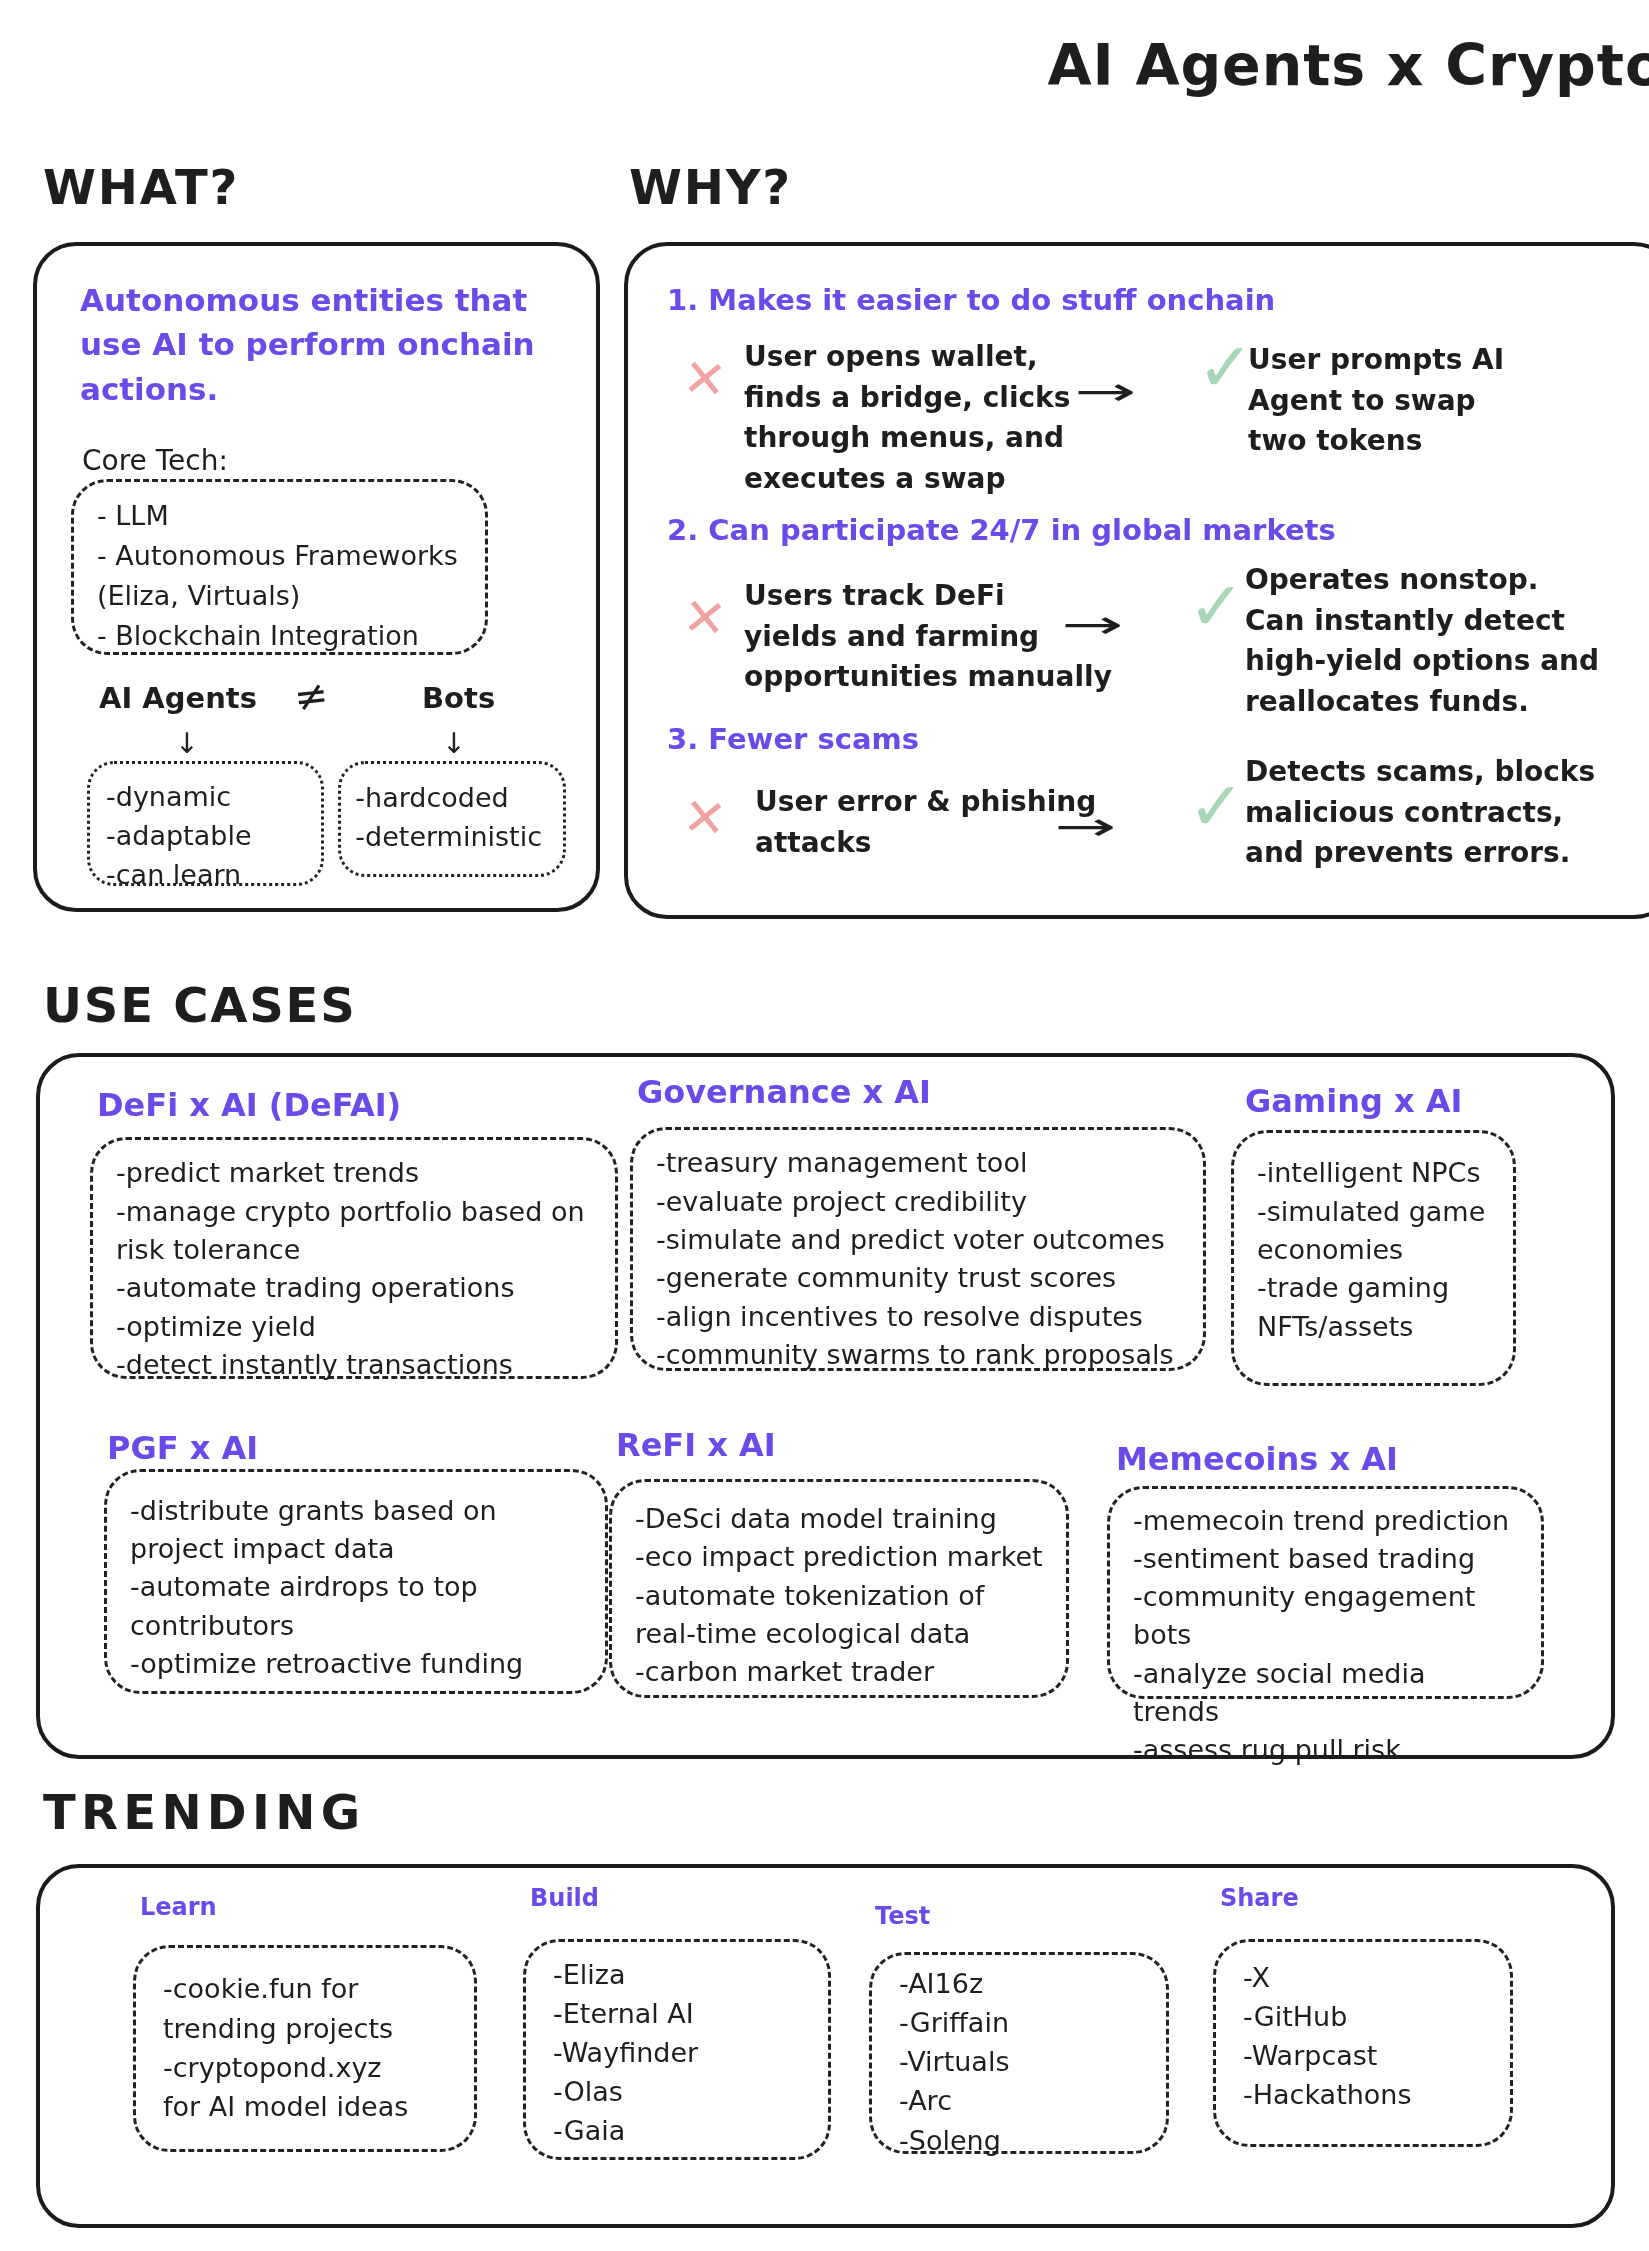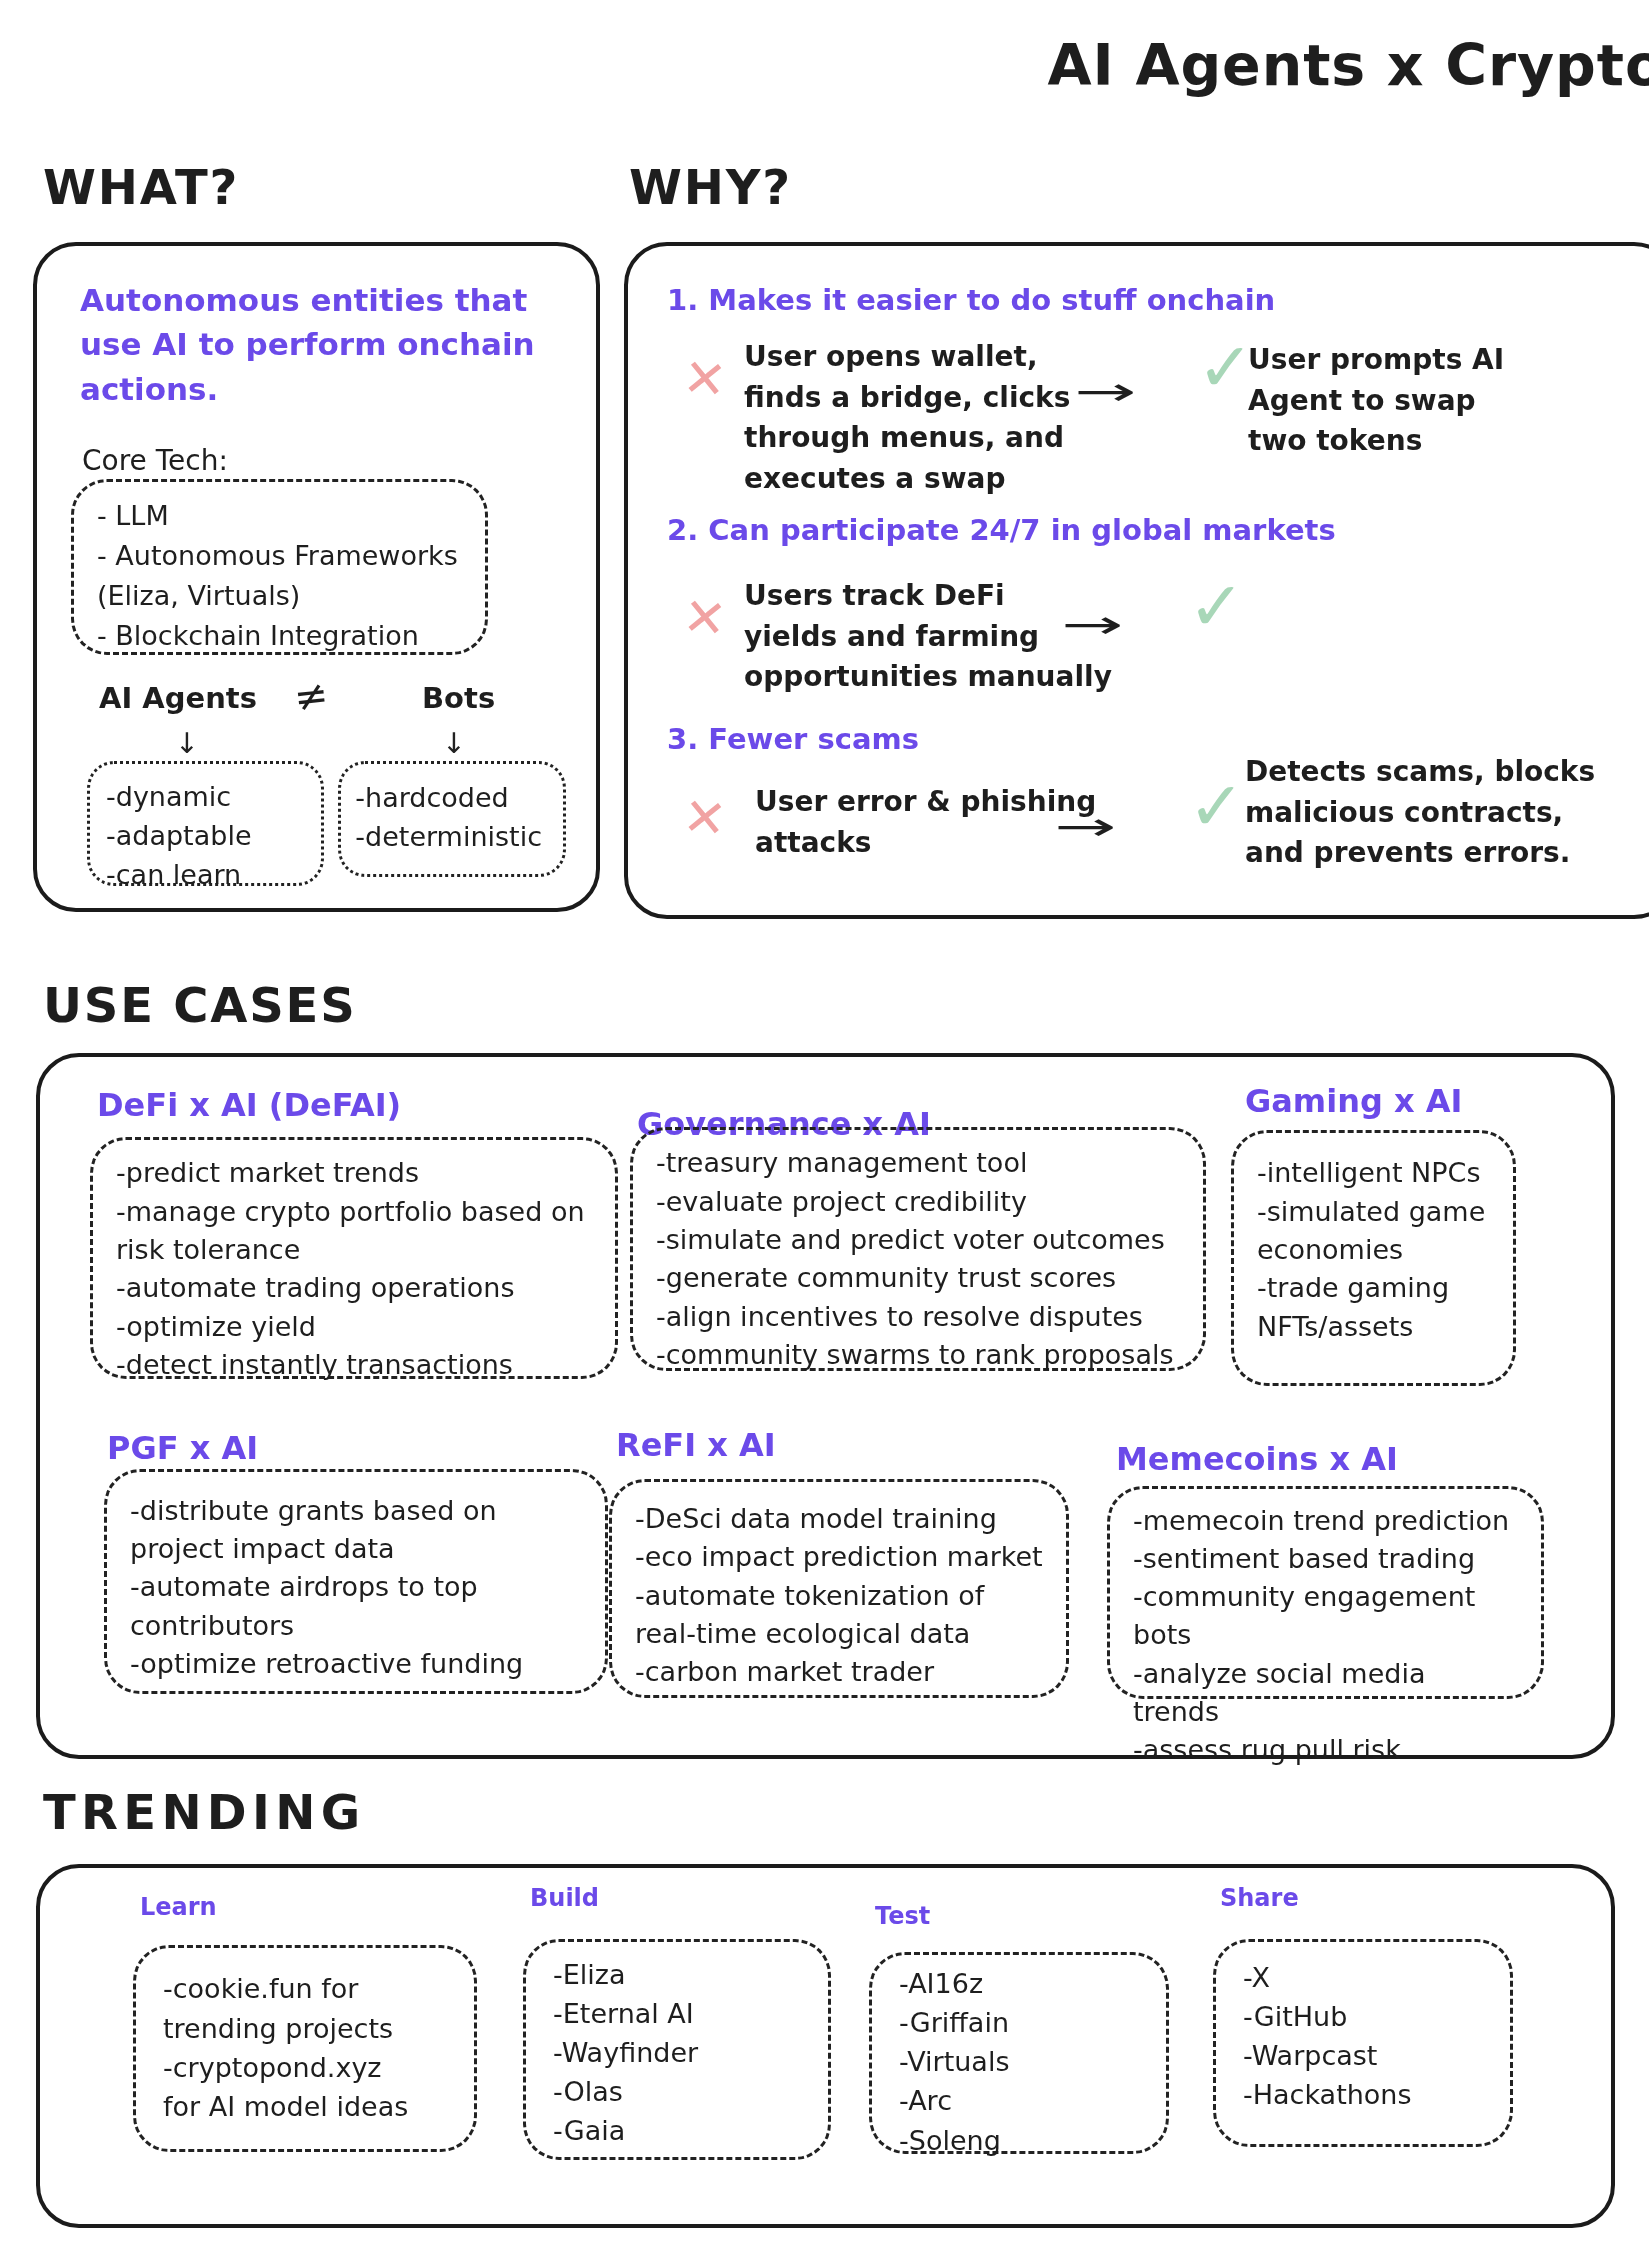--- a/index.html
+++ b/index.html
@@ -63,21 +63,21 @@
   .good3 { left:617px; top:506px; }
   .arrow { position:absolute; font-size:39px; transform:scaleX(1.9); transform-origin:left center; }
   .ar1 { left:446px; top:123px; } .ar2 { left:433px; top:356px; } .ar3 { left:426px; top:558px; }
   .check { position:absolute; font-size:68px; font-weight:bold; color:var(--good); }
   .c1 { left:569px; top:82px; } .c2 { left:560px; top:321px; } .c3 { left:560px; top:521px; }
 
   
   #uc-label { left:43px; top:977px; }
   #uc-box   { left:36px; top:1053px; width:1579px; height:706px; }
   .uc-title { position:absolute; color:var(--accent); font-size:32px; font-weight:bold; white-space:nowrap; }
-  .g1t { left:57px;   top:28.5px;  } .g2t { left:597px;  top:16px;margin-top:32px;  } .g3t { left:1205px; top:25px; }
+  .g1t { left:57px;   top:28.5px;  } .g2t { left:597px;  top:16px;  } .g3t { left:1205px; top:25px; }
   .g4t { left:67px;   top:372px; } .g5t { left:576px;  top:369px; } .g6t { left:1076px; top:383px; }
   .uc-list { font-size:27px; line-height:1.42; padding:14.3px 23px; }
   .g1b { left:50px;   top:80px;  width:528px; height:242px; }
   .g2b { left:590px;  top:70px;  width:576px; height:244px; }
   .g3b { left:1191px; top:73px;  width:285px; height:256px; padding-top:21.4px; }
   .g4b { left:64px;   top:412px; width:504px; height:225px; padding-top:19.6px; }
   .g5b { left:569px;  top:422px; width:460px; height:219px; padding-top:18px; }
   .g6b { left:1067px; top:429px; width:437px; height:213px; padding-top:12.5px; }
 
   
@@ -141,20 +141,24 @@
 Agent to swap
 two tokens</div>
 
     <h3 class="why-h rh2">2. Can participate 24/7 in global markets</h3>
     <div class="xmark x2">✕</div>
     <div class="txt bad2">Users track DeFi
 yields and farming
 opportunities manually</div>
     <div class="arrow ar2">→</div>
     <div class="check c2">✓</div>
+    <div class="txt good2">Operates nonstop.
+Can instantly detect
+high-yield options and
+reallocates funds.</div>
 
     <h3 class="why-h rh3">3. Fewer scams</h3>
     <div class="xmark x3">✕</div>
     <div class="txt bad3">User error &amp; phishing
 attacks</div>
     <div class="arrow ar3">→</div>
     <div class="check c3">✓</div>
     <div class="txt good3">Detects scams, blocks
 malicious contracts,
 and prevents errors.</div>

